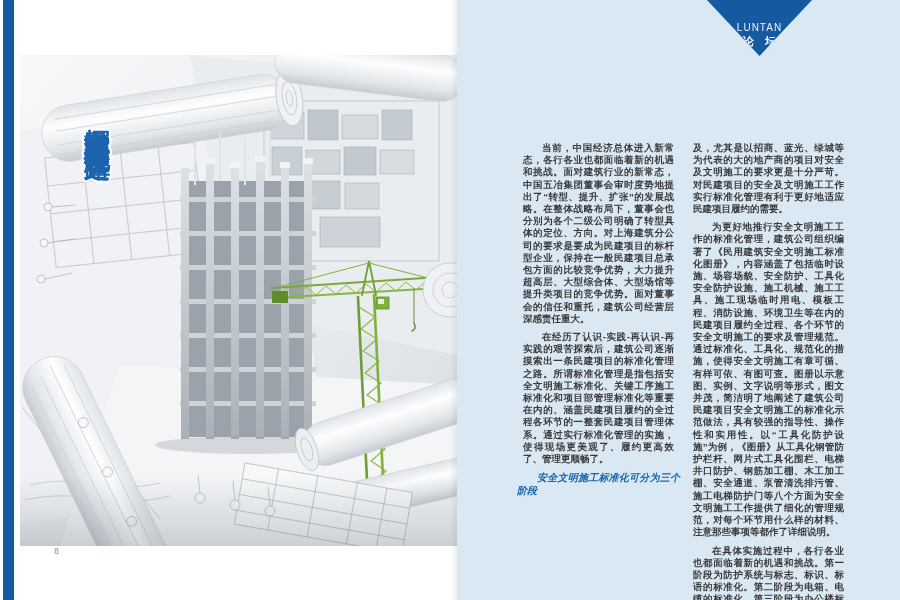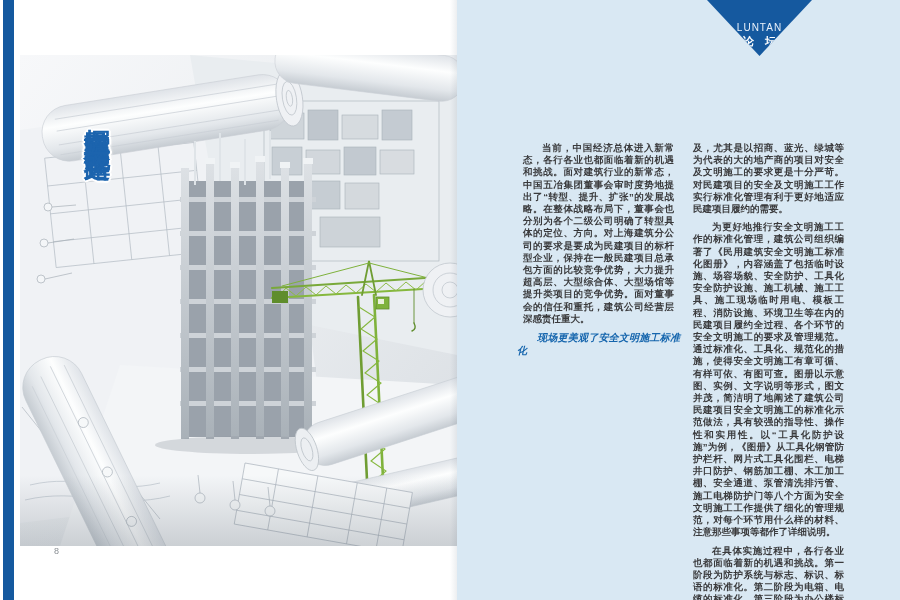--- a/index.html
+++ b/index.html
@@ -275,21 +275,22 @@
 
   <div class="seam"></div>
 
   <div class="corner-triangle">
     <span class="tri-line1">LUNTAN</span>
     <span class="tri-line2">论 坛</span>
   </div>
 
   <div class="col col1">
     <p class="para">当前，中国经济总体进入新常态，各行各业也都面临着新的机遇和挑战。面对建筑行业的新常态，中国五冶集团董事会审时度势地提出了“转型、提升、扩张”的发展战略。在整体战略布局下，董事会也分别为各个二级公司明确了转型具体的定位、方向。对上海建筑分公司的要求是要成为民建项目的标杆型企业，保持在一般民建项目总承包方面的比较竞争优势，大力提升超高层、大型综合体、大型场馆等提升类项目的竞争优势。面对董事会的信任和重托，建筑公司经营层深感责任重大。</p>
-    <p class="subhead">现场更美观了安全文明施工标准化</p>
+    <p class="para">在经历了认识-实践-再认识-再实践的艰苦探索后，建筑公司逐渐摸索出一条民建项目的标准化管理之路。所谓标准化管理是指包括安全文明施工标准化、关键工序施工标准化和项目部管理标准化等重要在内的、涵盖民建项目履约的全过程各环节的一整套民建项目管理体系。通过实行标准化管理的实施，使得现场更美观了、履约更高效了、管理更顺畅了。</p>
+    <p class="subhead">安全文明施工标准化可分为三个阶段</p>
   </div>
 
   <div class="col col2">
     <p class="para cont">及，尤其是以招商、蓝光、绿城等为代表的大的地产商的项目对安全及文明施工的要求更是十分严苛。对民建项目的安全及文明施工工作实行标准化管理有利于更好地适应民建项目履约的需要。</p>
     <p class="para">为更好地推行安全文明施工工作的标准化管理，建筑公司组织编著了《民用建筑安全文明施工标准化图册》，内容涵盖了包括临时设施、场容场貌、安全防护、工具化安全防护设施、施工机械、施工工具、施工现场临时用电、模板工程、消防设施、环境卫生等在内的民建项目履约全过程、各个环节的安全文明施工的要求及管理规范。通过标准化、工具化、规范化的措施，使得安全文明施工有章可循、有样可依、有图可查。图册以示意图、实例、文字说明等形式，图文并茂，简洁明了地阐述了建筑公司民建项目安全文明施工的标准化示范做法，具有较强的指导性、操作性和实用性。以“工具化防护设施”为例，《图册》从工具化钢管防护栏杆、网片式工具化围栏、电梯井口防护、钢筋加工棚、木工加工棚、安全通道、泵管清洗排污管、施工电梯防护门等八个方面为安全文明施工工作提供了细化的管理规范，对每个环节用什么样的材料、注意那些事项等都作了详细说明。</p>
     <p class="para">在具体实施过程中，各行各业也都面临着新的机遇和挑战。第一阶段为防护系统与标志、标识、标语的标准化。第二阶段为电箱、电缆的标准化。第三阶段为办公楼标准化，即将项目部办公楼等场所视为可拆装的集装箱。在</p>
   </div>
 
 </div>
 

